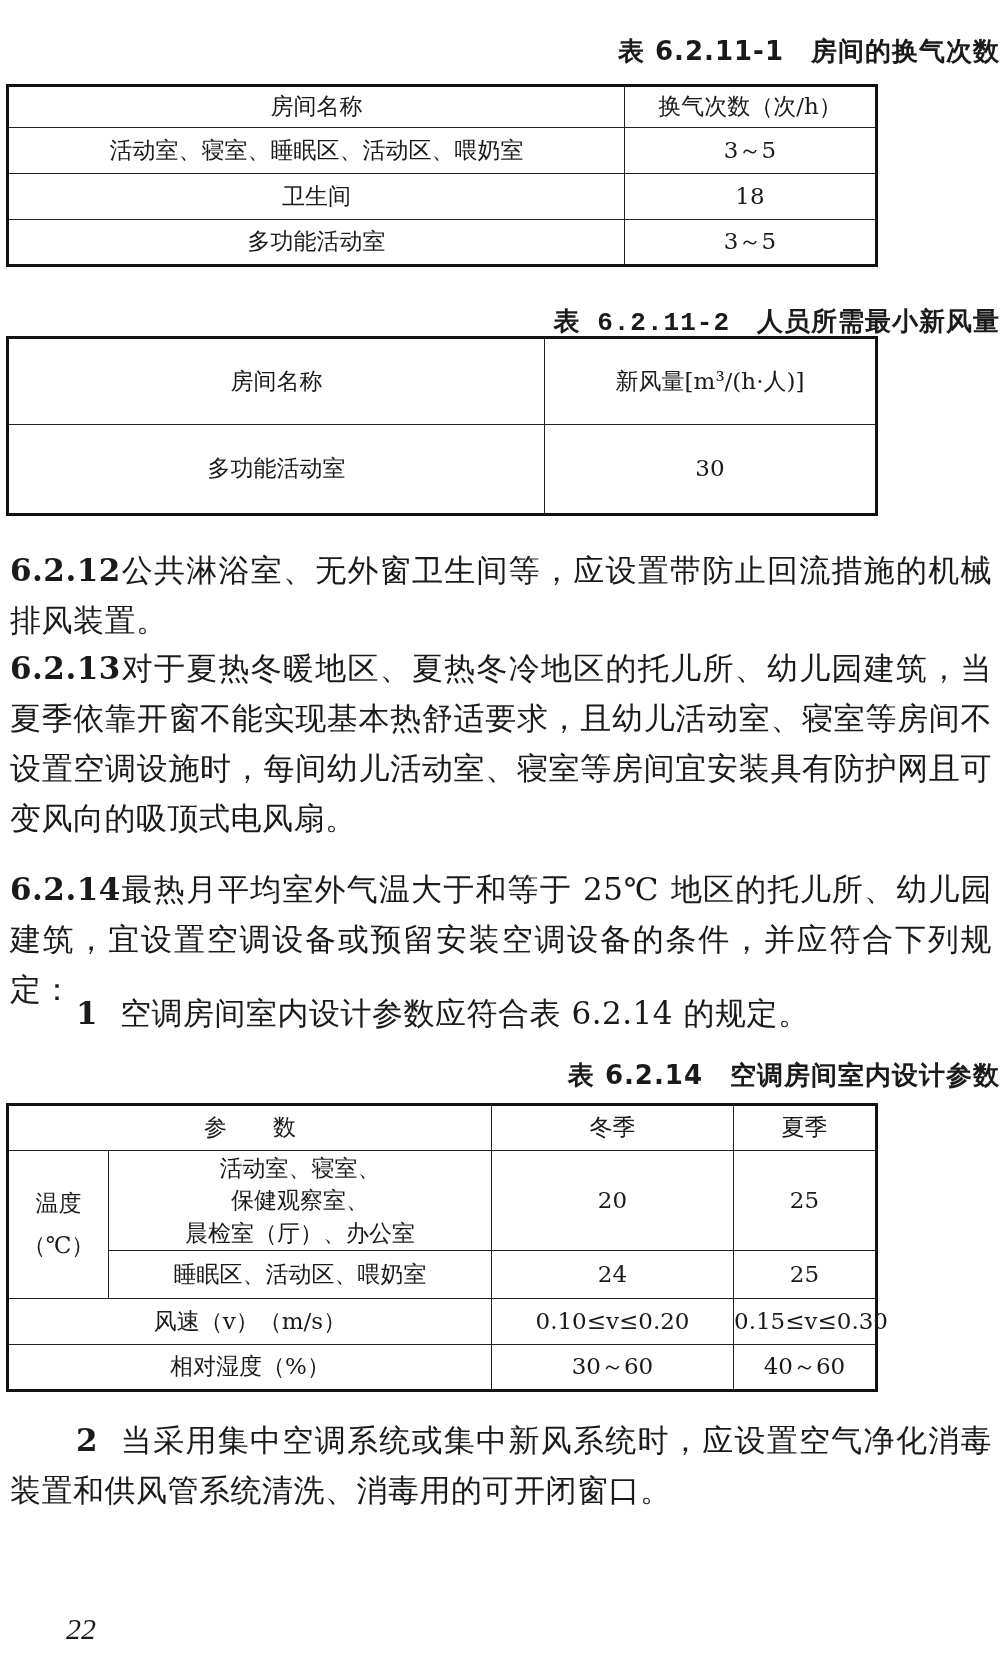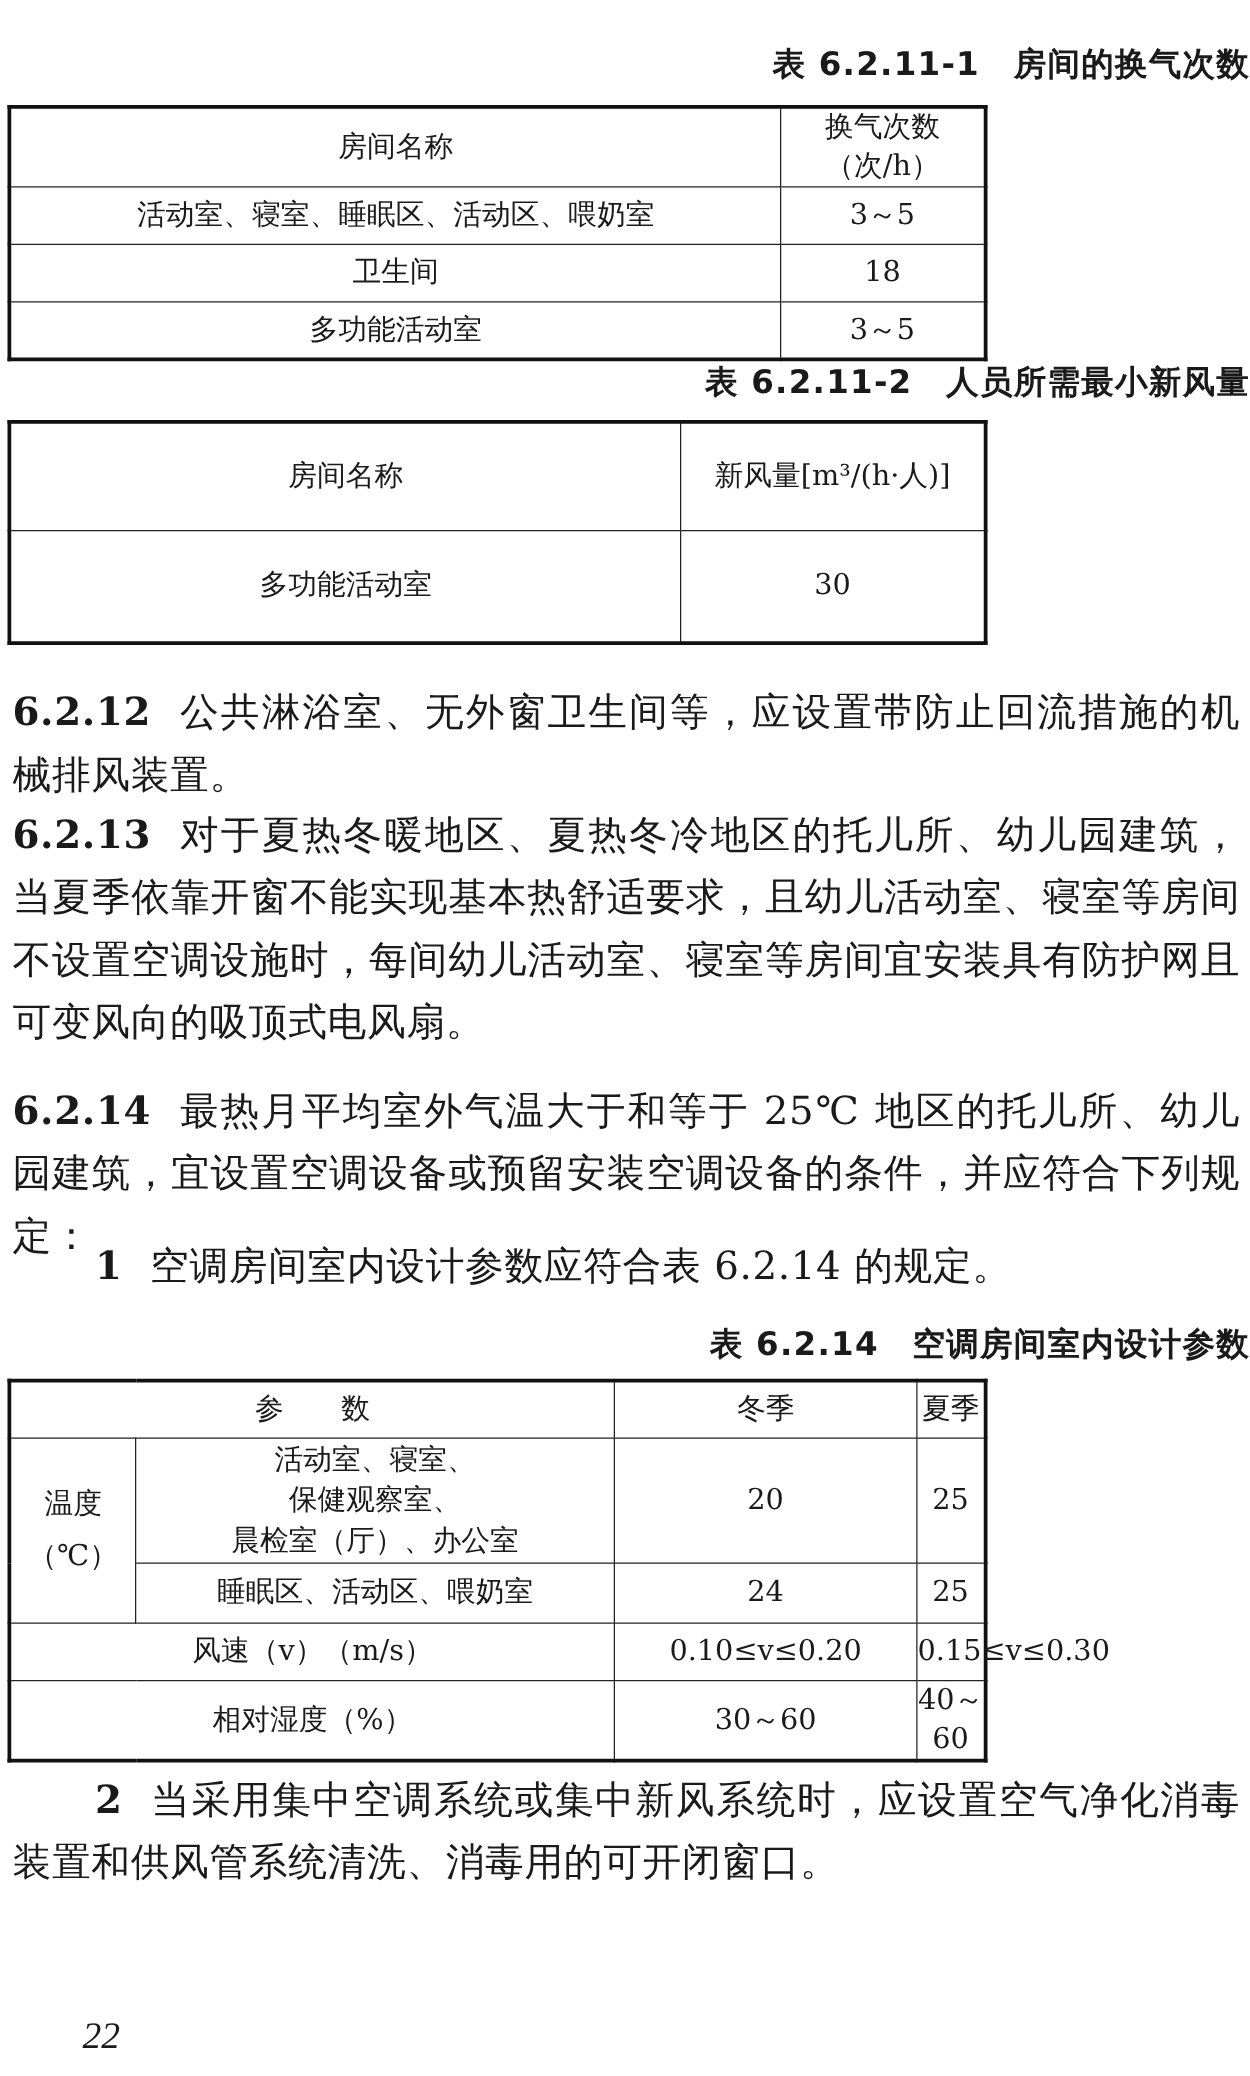--- a/index.html
+++ b/index.html
@@ -1,28 +1,28 @@
 <!DOCTYPE html>
 <html><head>
 <meta charset="utf-8">
 <style>
   html, body { margin:0; padding:0; background:#fff; }
   body { width:1000px; height:1661px; position:relative; overflow:hidden;
          font-family:"DejaVu Serif","Liberation Serif",serif; color:#1a1a1a; }
   .caption { position:absolute; left:0; width:1000px; text-align:right;
              font-family:"DejaVu Sans","Liberation Sans",sans-serif; font-weight:bold;
              font-size:26px; letter-spacing:1px; }
-  table.grid { position:absolute; left:6px; width:784px; border-collapse:collapse;
+  table.grid { position:absolute; left:6px; width:872px; border-collapse:collapse;
                border:3px solid #111; table-layout:fixed; }
   table.grid td { border:1.5px solid #222; text-align:center; vertical-align:middle;
                   font-size:23px; padding:0; line-height:1.35; }
   .ul { text-underline-offset:5px; text-decoration-thickness:1.5px; }
   .para { position:absolute; left:10px; width:982px; font-size:31px; line-height:50px;
           letter-spacing:0.5px; margin:0; text-align:justify; }
-  .secnum { font-family:"DejaVu Serif","Liberation Serif",serif; font-weight:bold; margin-right:22px; }
+  .secnum { font-family:"DejaVu Serif","Liberation Serif",serif; font-weight:bold; }
   .itemnum { font-weight:bold; margin-right:22px; }
   .pageno { position:absolute; left:34px; top:1612px; font-size:30px; font-style:italic;
             font-family:"Liberation Serif","DejaVu Serif",serif;margin-left:32px; }
 </style>
 </head>
 <body>
 
 <div class="caption" style="top:34px;">表 6.2.11-1　房间的换气次数</div>
 <table class="grid" style="top:84px; height:180px;">
   <colgroup>
@@ -42,21 +42,21 @@
     <td><span class="ul">卫生间</span></td>
     <td>18</td>
   </tr>
   <tr style="height:46px">
     <td>多功能活动室</td>
     <td>3～5</td>
   </tr>
 </tbody>
   </table>
 
-<div class="caption" style="top:288px;">表 6.2.11-2　人员所需最小新风量</div>
+<div class="caption" style="top:304px;font-family:Liberation Mono, monospace;">表 6.2.11-2　人员所需最小新风量</div>
 <table class="grid" style="top:336px; height:180px;">
   <colgroup>
       <col style="width:537px">
       <col>
     </colgroup>
   <tbody>
       <tr style="height:44px">
     <td>房间名称</td>
     <td>新风量[m³/(h·人)]</td>
   </tr>

